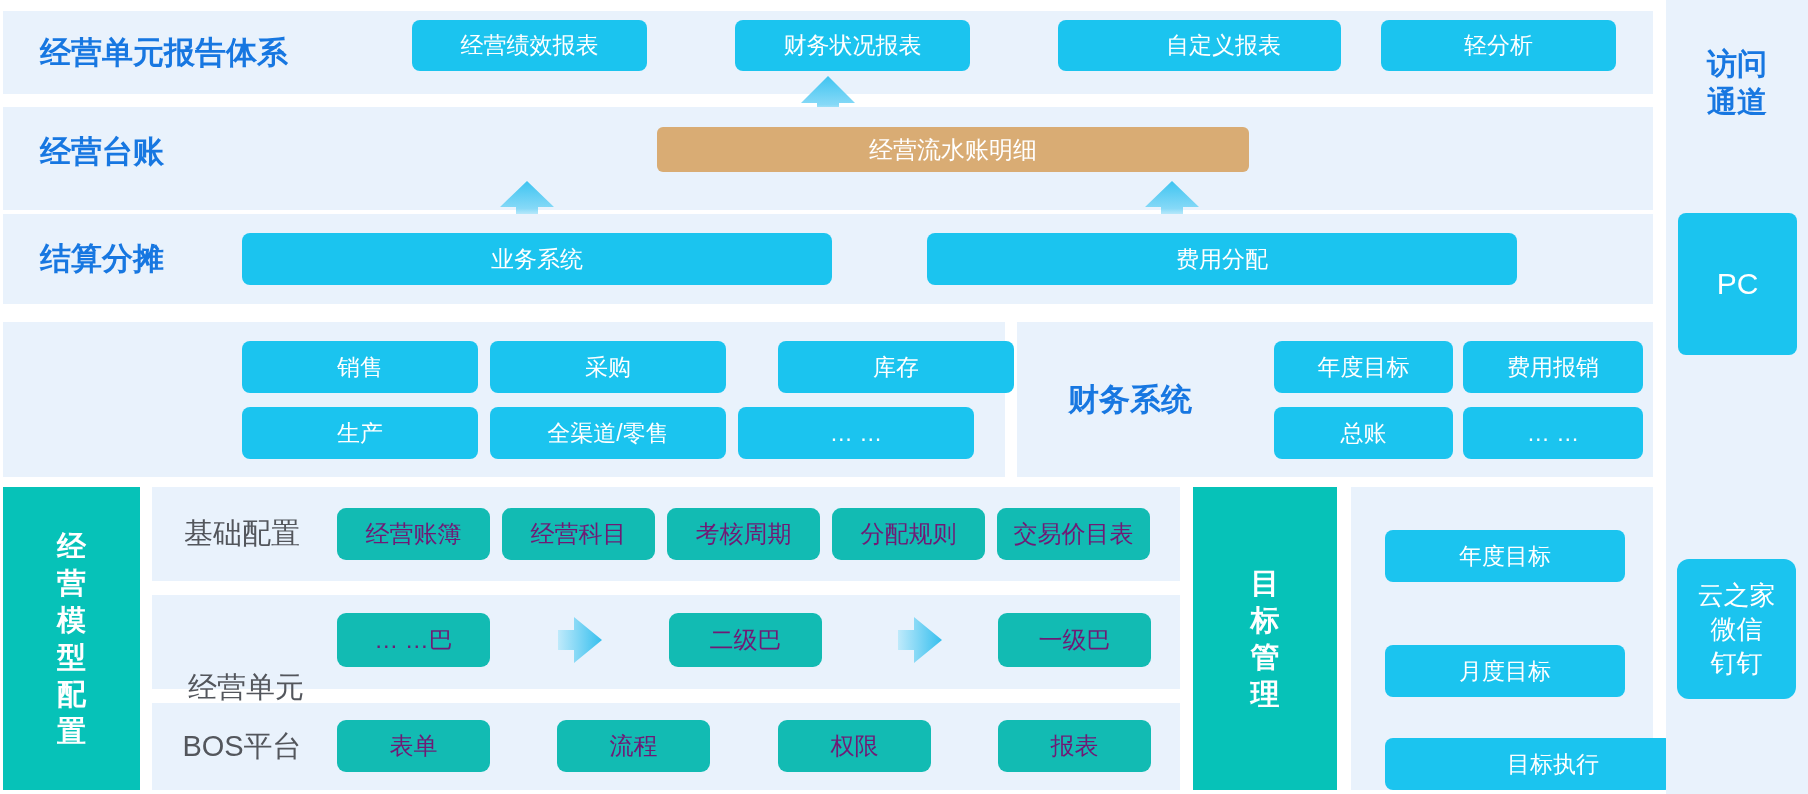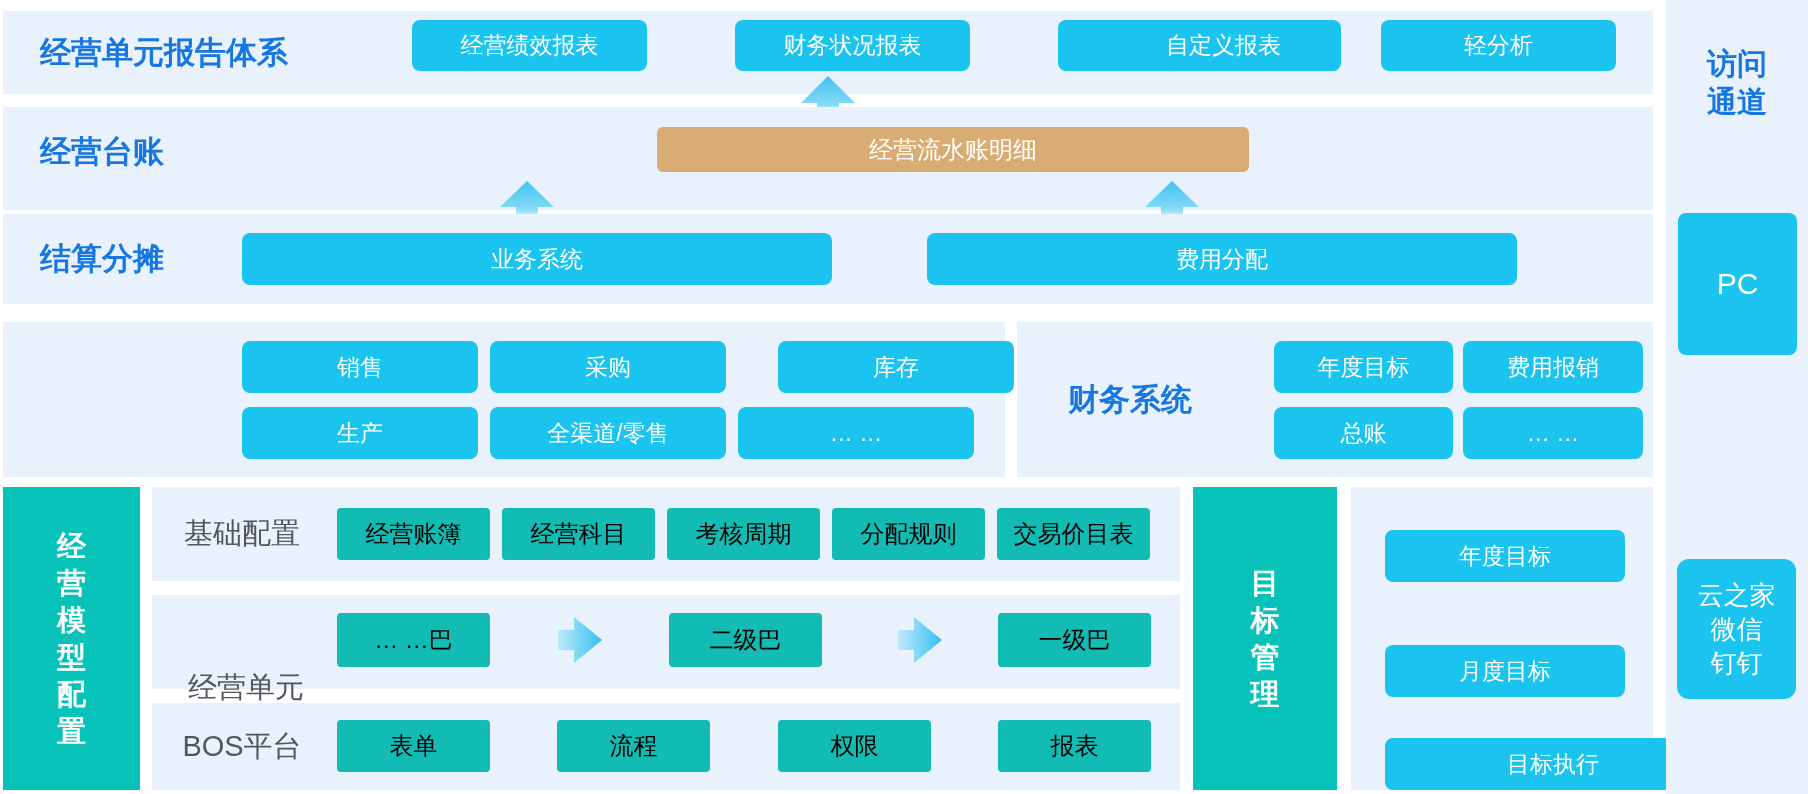--- a/index.html
+++ b/index.html
@@ -1,21 +1,21 @@
 <!DOCTYPE html>
 <html><head>
 <meta charset="utf-8">
 <style>
   html,body{margin:0;padding:0;background:#ffffff;}
   .stage{position:relative;width:1808px;height:794px;background:#ffffff;
          font-family:"Liberation Sans",sans-serif;overflow:hidden;}
   .band{position:absolute;background:#e9f2fc;}
   .cbtn{position:absolute;background:#1bc4ef;color:#fff;border-radius:8px;
         display:flex;align-items:center;justify-content:center;font-size:23px;}
-  .tbtn{position:absolute;background:#12bbb3;color:#000000;border-radius:4px;
+  .tbtn{position:absolute;background:#12bbb3;color:#701a75;border-radius:9px;
         display:flex;align-items:center;justify-content:center;font-size:24px;}
   .tanbox{position:absolute;background:#d9ac74;color:#fff;border-radius:6px;
         display:flex;align-items:center;justify-content:center;font-size:24px;}
   .rowlabel{position:absolute;color:#1777e1;font-weight:bold;font-size:31px;
         display:flex;align-items:center;}
   .glabel{position:absolute;color:#53565c;font-size:29px;
         display:flex;align-items:center;justify-content:center;}
   .vbar{position:absolute;background:#06c2b8;color:#fff;font-weight:bold;font-size:29px;
         display:flex;align-items:center;justify-content:center;text-align:center;
         white-space:pre-line;line-height:37px;}

